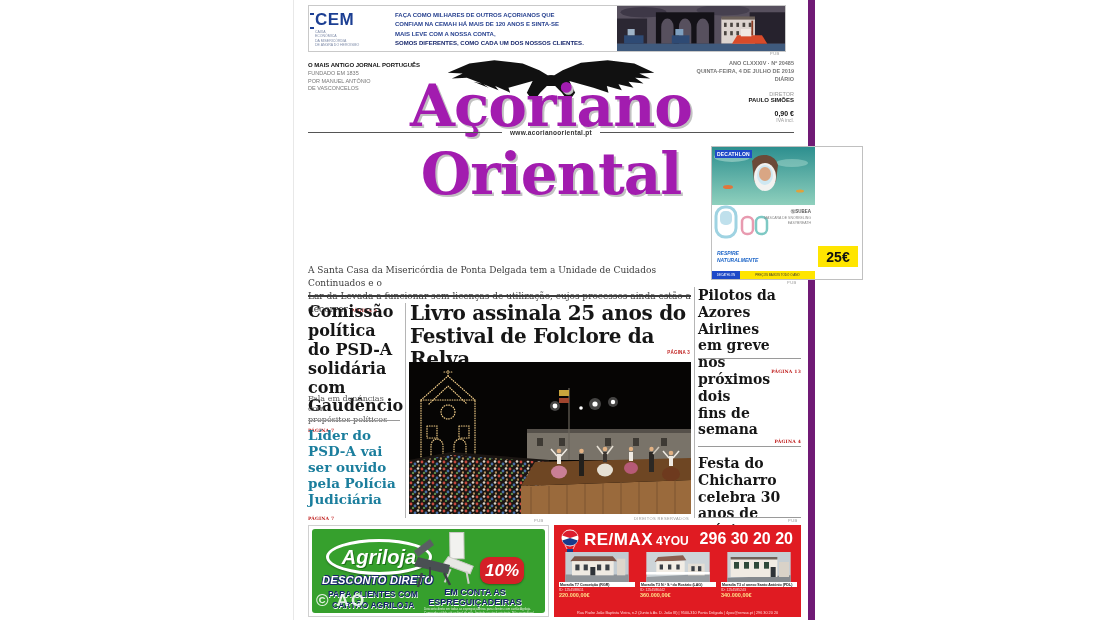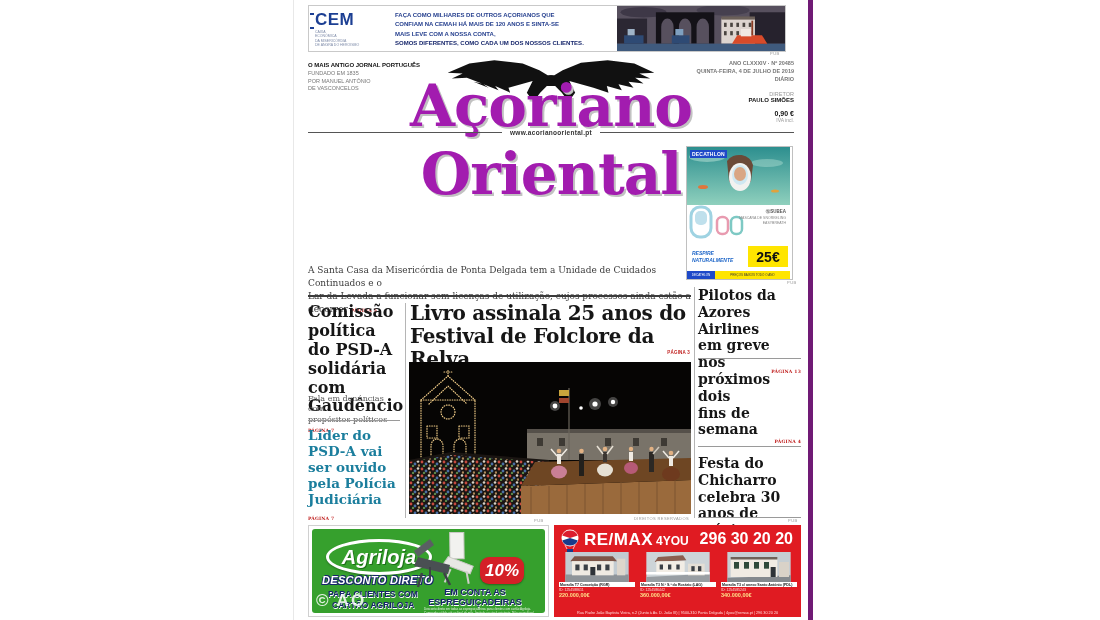--- a/index.html
+++ b/index.html
@@ -1,19 +1,19 @@
 <!DOCTYPE html>
 <html><head>
 <meta charset="utf-8">
 <style>
   html,body{margin:0;padding:0;background:#fff;}
   .canvas{position:relative;width:1100px;height:620px;background:#fff;overflow:hidden;
           font-family:"Liberation Sans","DejaVu Sans",sans-serif;}
   .page{position:absolute;left:293px;top:0;width:514px;height:620px;background:#fff;
-        border-left:1px solid #e8e8e8;border-right:5px solid #701a75;}
+        border-left:1px solid #e8e8e8;border-right:7px solid #701a75;}
   .abs{position:absolute;}
   .pre{white-space:pre-line;}
   .serif{font-family:"DejaVu Serif","Liberation Serif",serif;}
   .pagemark{color:#c0201f;font-weight:bold;font-size:4.5px;letter-spacing:.2px;}
   .rule{background:#9a9a9a;height:1px;}
   .rule-dark{background:#3a3a3a;height:2px;}
   .vline{background:#b5b5b5;width:1px;}
   .pub{font-size:4px;color:#999;letter-spacing:.5px;}
 
   
@@ -59,21 +59,21 @@
   .vdiv1{left:111px;top:303px;height:215px;}
   .vdiv2{left:400px;top:287px;height:231px;}
 
   
   .ctr-h{left:116px;top:302px;width:282px;font-size:20px;line-height:1.15;font-weight:bold;color:#161616;letter-spacing:-.3px;}
   .ctr-page{left:116px;top:350px;width:280px;text-align:right;}
   .photo{left:115px;top:362px;width:282px;height:152px;background:#000;}
   .photo-credit{left:115px;top:516px;width:280px;text-align:right;font-size:4px;color:#999;letter-spacing:.4px;}
 
   
-  .dec-ad{left:392px;top:146px;width:105px;height:132px;border:1px solid #c0c0c0;background:#fff;}
+  .dec-ad{left:417px;top:146px;width:105px;height:132px;border:1px solid #c0c0c0;background:#fff;padding-left:45px;}
   .dec-photo{position:absolute;left:0;top:0;width:103px;height:58px;}
   .dec-brand{position:absolute;left:3px;top:3px;background:#1e49c8;color:#fff;font-size:5px;font-weight:bold;
              padding:1px 2px;letter-spacing:.2px;}
   .dec-mid{position:absolute;left:0;top:58px;width:103px;height:42px;}
   .dec-sub{position:absolute;right:4px;top:4px;font-size:4.5px;font-weight:bold;color:#555;text-align:right;}
   .dec-note{position:absolute;right:4px;top:11px;font-size:3.5px;color:#888;text-align:right;line-height:1.3;}
   .dec-tag{position:absolute;left:5px;top:103px;font-size:5px;font-style:italic;font-weight:bold;color:#1e66c8;line-height:1.3;}
   .dec-price{position:absolute;right:4px;top:99px;width:40px;height:21px;background:#ffe500;
              display:flex;align-items:center;justify-content:center;font-size:14px;font-weight:bold;color:#111;}
   .dec-strip{position:absolute;left:0;bottom:0;width:103px;height:8px;display:flex;}

